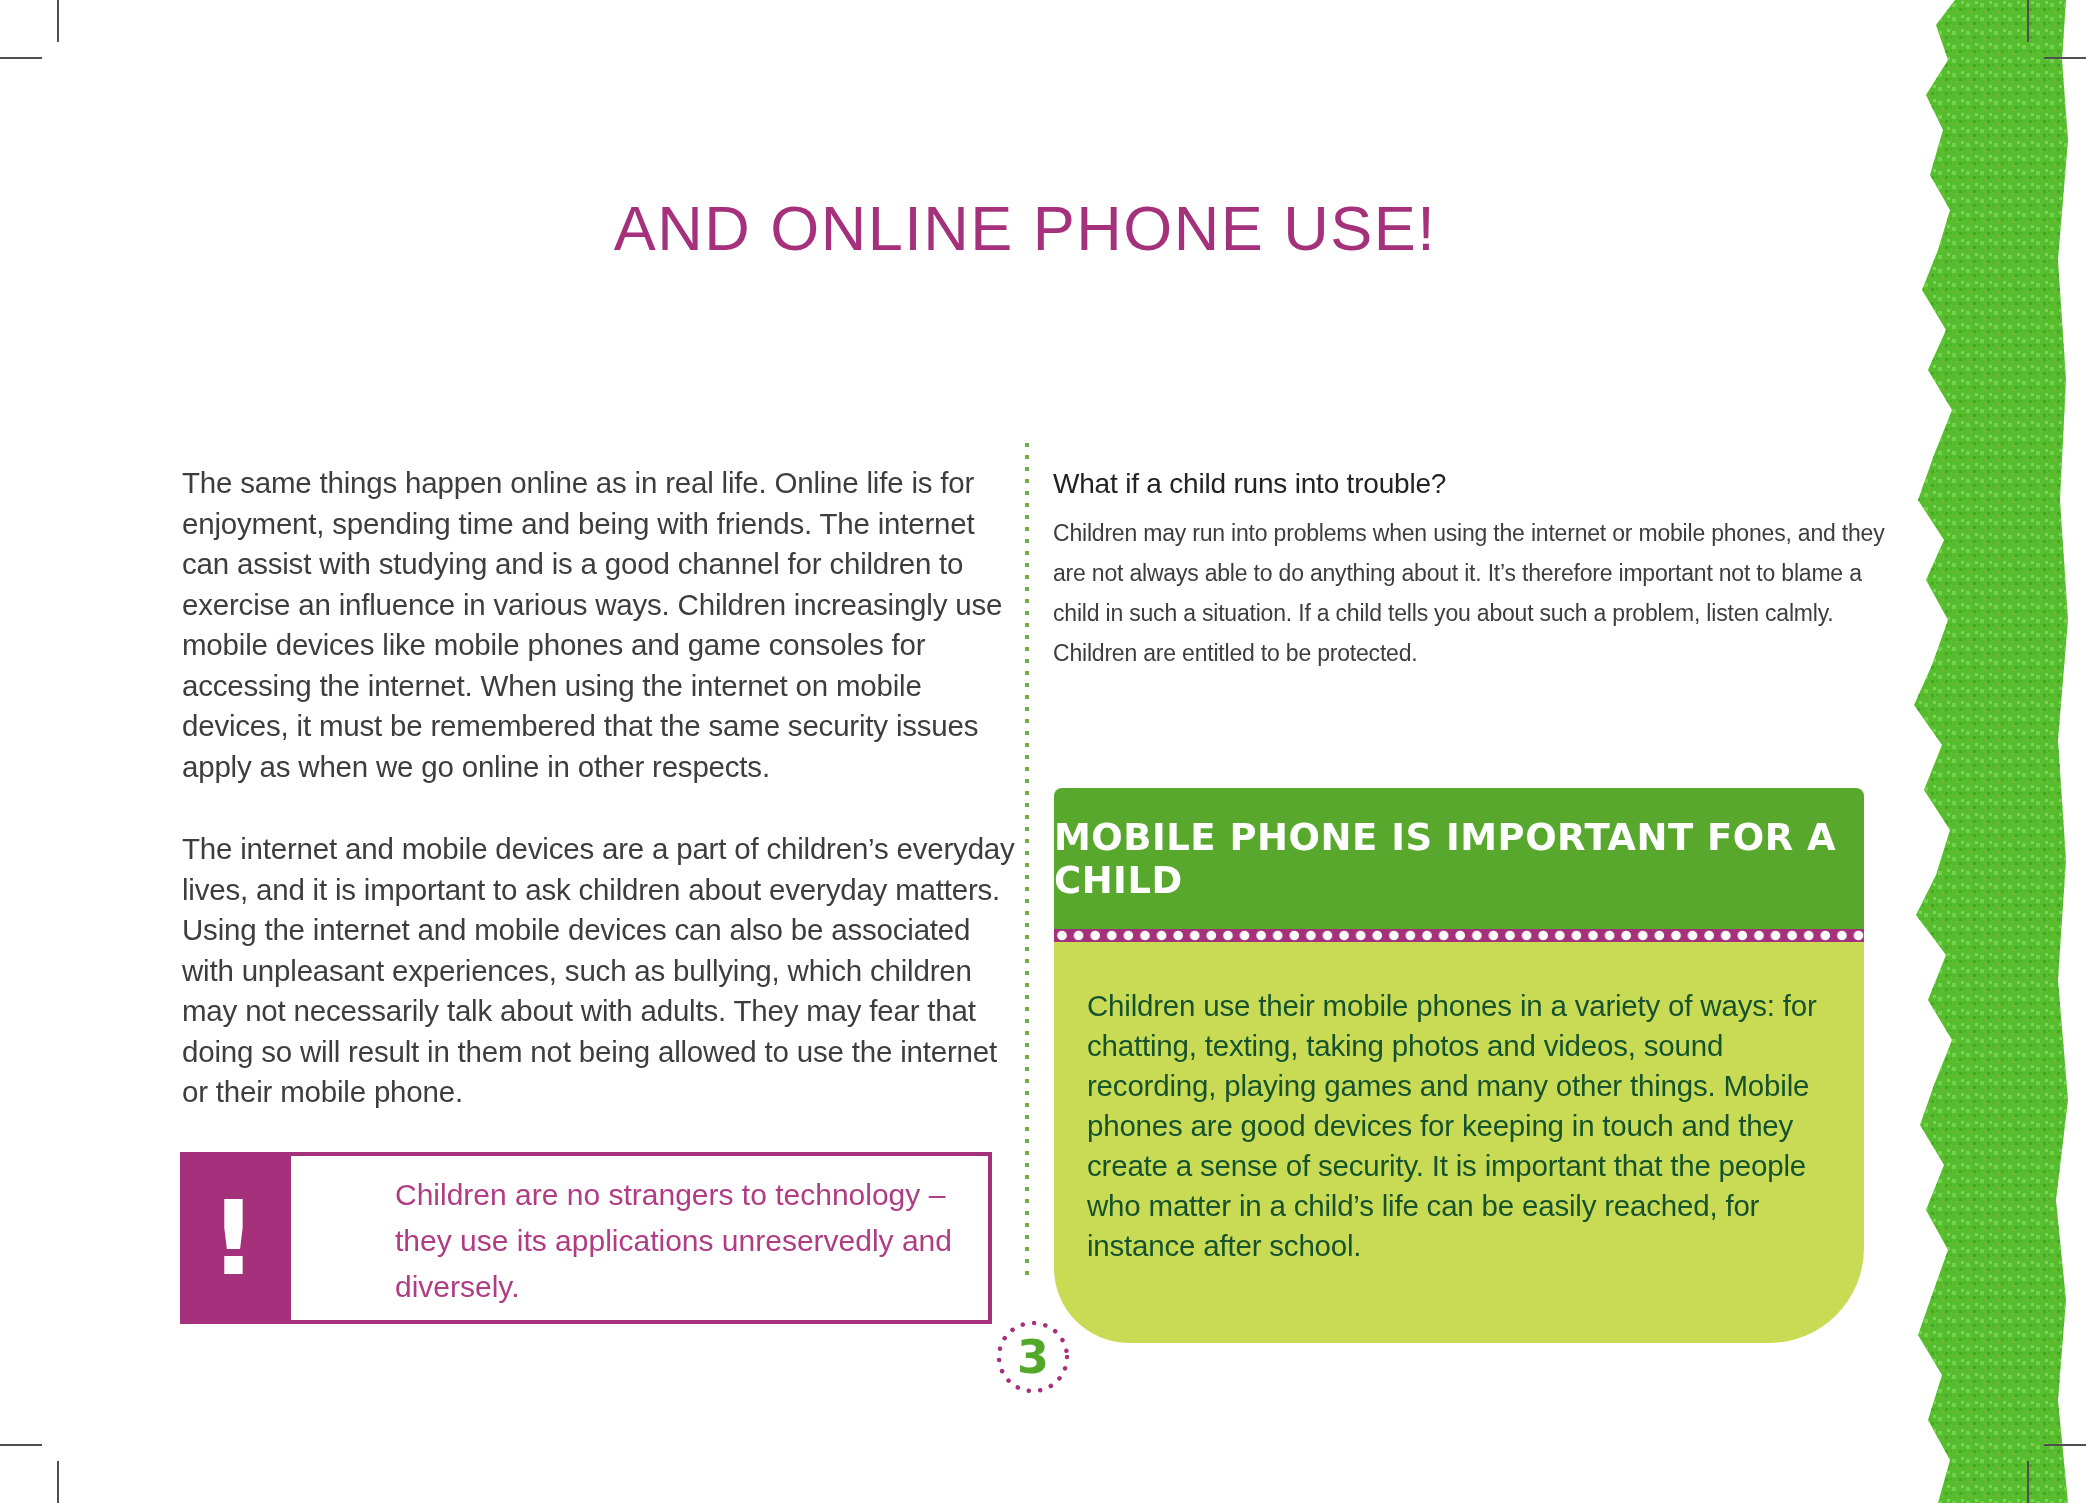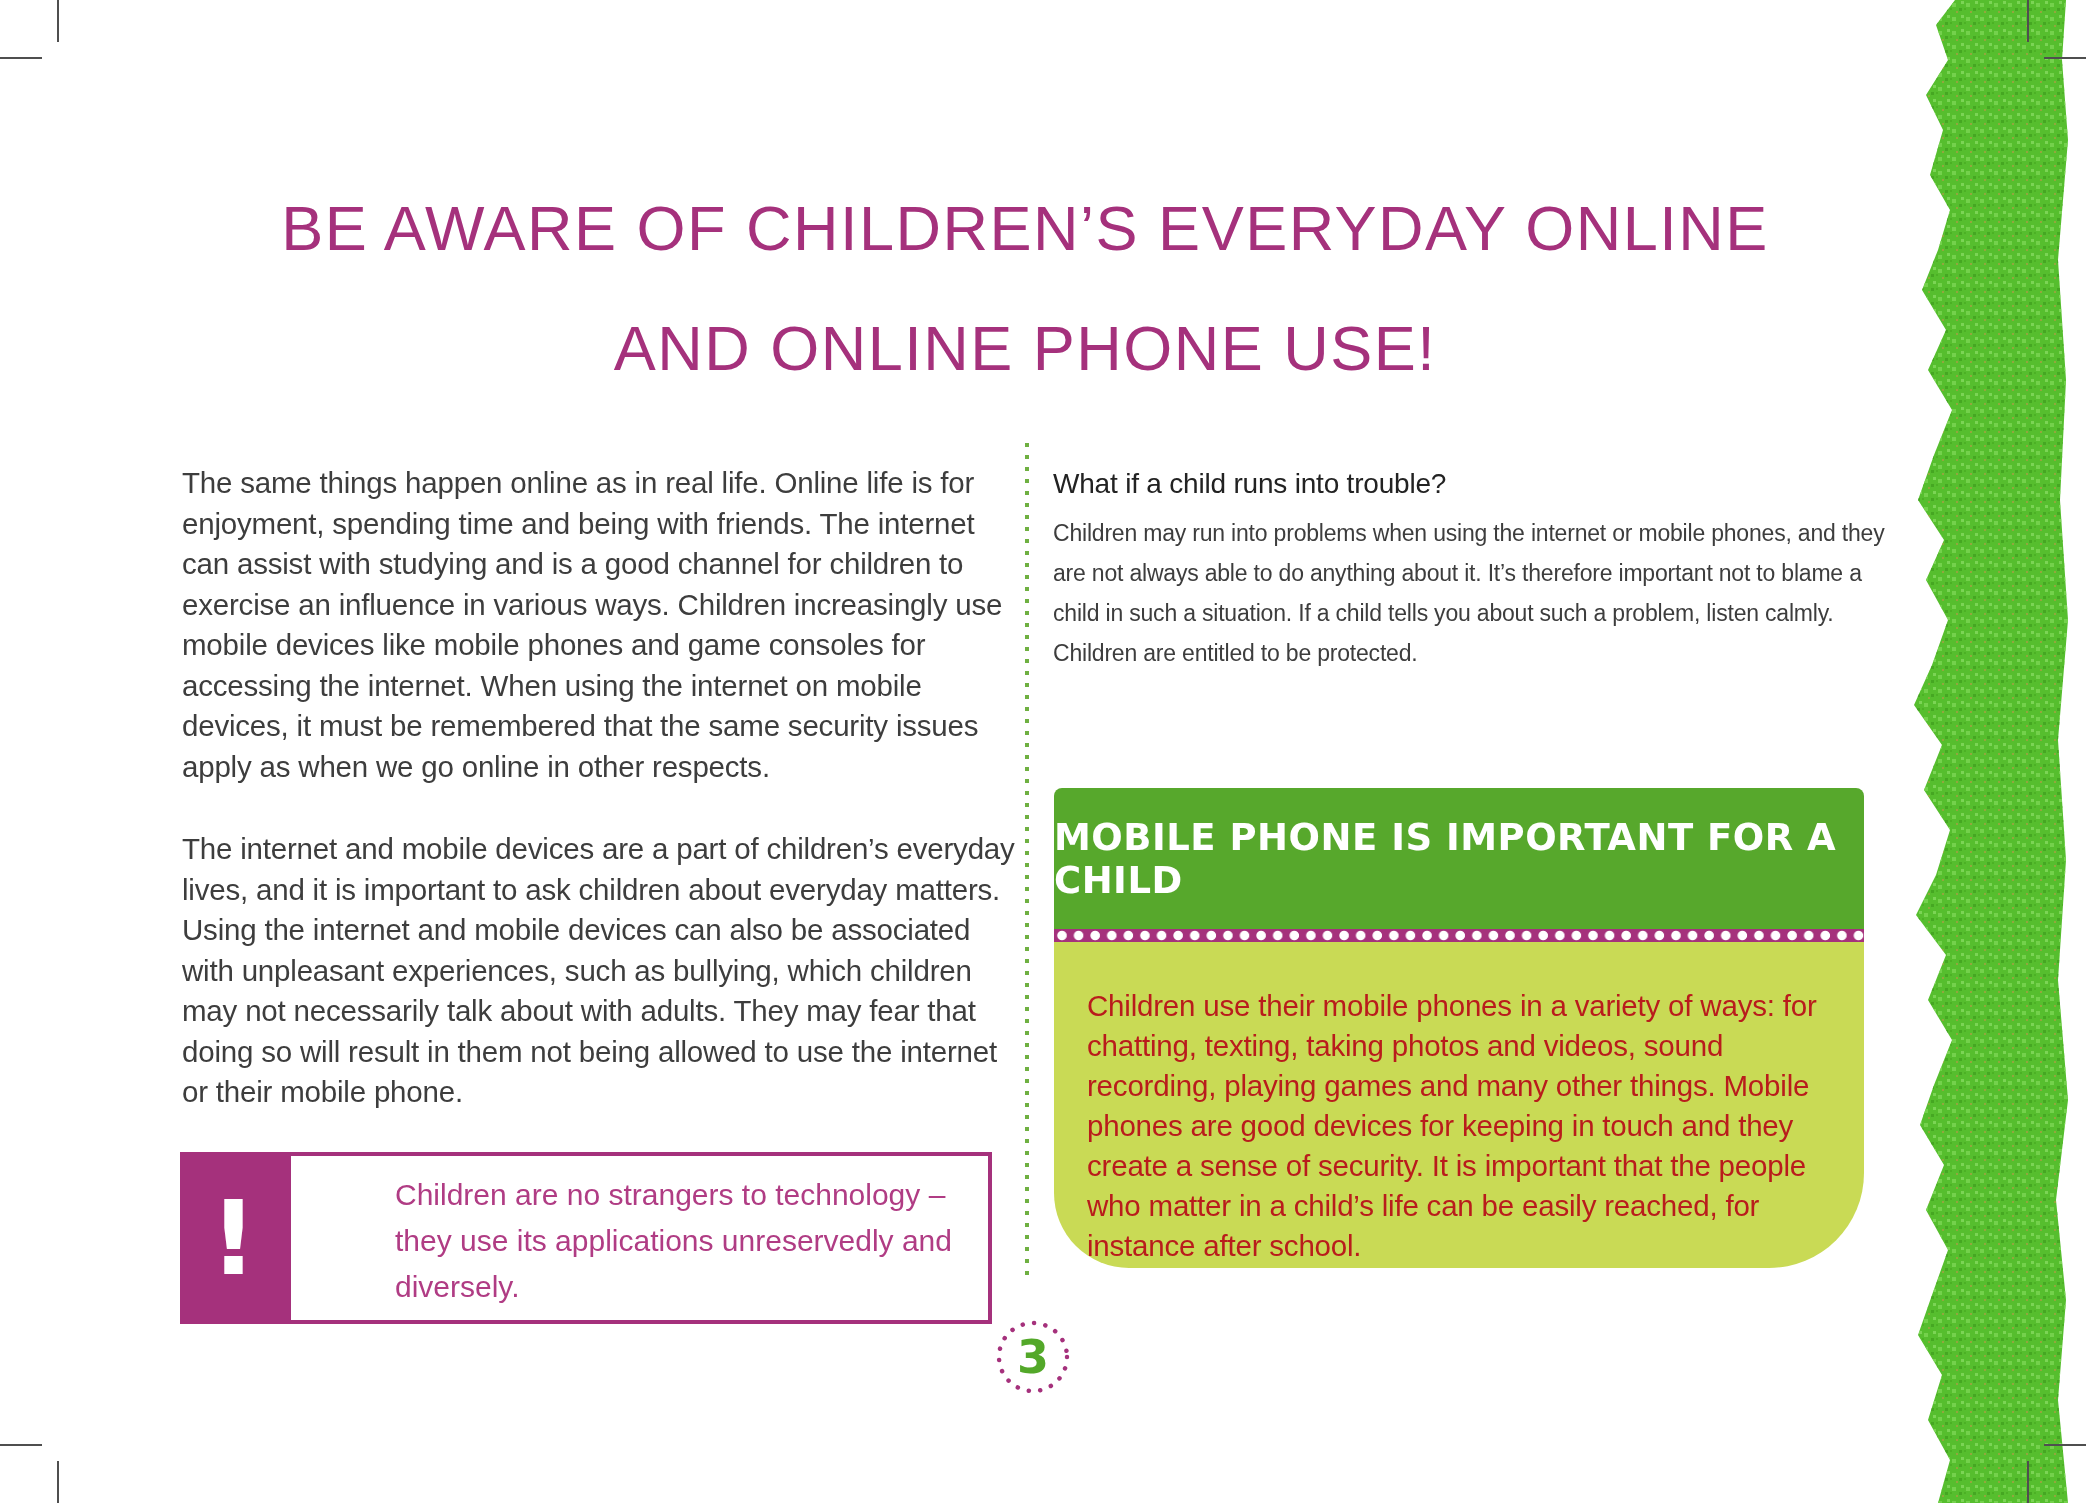--- a/index.html
+++ b/index.html
@@ -64,23 +64,23 @@
     display:flex;align-items:center;justify-content:center;
     color:#ffffff;font-weight:bold;font-size:37px;letter-spacing:0.5px;
     font-family:"DejaVu Sans",sans-serif;
   }
   .gb-divider{
     height:13px;background-color:var(--magenta);
     background-image:radial-gradient(circle at 8px 6.5px,#ffffff 4.3px,rgba(255,255,255,0) 5.2px);
     background-size:16.6px 13px;
   }
   .gb-body{
-    height:326px;background:var(--lime);border-radius:0 0 95px 75px;
+    height:401px;background:var(--lime);border-radius:0 0 95px 75px;
     padding:44px 36px 8px 33px;box-sizing:border-box;
-    font-size:29.5px;line-height:40px;color:#b91c1c;letter-spacing:-0.2px;
+    font-size:29.5px;line-height:40px;color:#14532d;letter-spacing:-0.2px;
   }
   
   .page-badge{position:absolute;left:995px;top:1319px;width:76px;height:76px;}
   .page-badge svg{position:absolute;left:0;top:0;}
   .page-badge .num{
     position:absolute;left:0;top:0;width:76px;height:76px;
     display:flex;align-items:center;justify-content:center;
     color:var(--page_green);font-weight:bold;font-size:46px;
     font-family:"DejaVu Sans",sans-serif;
   }
@@ -109,21 +109,20 @@
         <rect x="6" y="11" width="2" height="2" fill="#df8a50" opacity="0.45"></rect>
         <rect x="11" y="1" width="3" height="3" fill="#8fe06a" opacity="0.65"></rect>
         <rect x="0" y="8" width="2" height="2" fill="#46a81f" opacity="0.6"></rect>
       </pattern>
     </defs>
     <polygon points="47,0 28,25 40,60 18,95 35,130 22,175 42,210 30,250 14,290 38,330 20,370 44,410 26,455 10,500 36,540 18,580 40,620 24,665 6,705 34,745 16,790 42,830 28,875 8,915 38,955 20,1000 44,1040 26,1085 12,1125 36,1165 18,1210 40,1250 24,1295 10,1335 34,1375 20,1420 42,1460 30,1503 160,1503 150,1400 158,1300 148,1200 160,1100 150,980 158,860 150,740 160,620 152,500 158,380 150,260 160,140 154,60 158,0" fill="var(--texture_green)"></polygon>
     <polygon points="47,0 28,25 40,60 18,95 35,130 22,175 42,210 30,250 14,290 38,330 20,370 44,410 26,455 10,500 36,540 18,580 40,620 24,665 6,705 34,745 16,790 42,830 28,875 8,915 38,955 20,1000 44,1040 26,1085 12,1125 36,1165 18,1210 40,1250 24,1295 10,1335 34,1375 20,1420 42,1460 30,1503 160,1503 150,1400 158,1300 148,1200 160,1100 150,980 158,860 150,740 160,620 152,500 158,380 150,260 160,140 154,60 158,0" fill="url(#speck)"></polygon>
   </svg>
 
   <div class="title">
-    <div>BE AWARE OF CHILDREN’S EVERYDAY ONLINE</div>
     <div>AND ONLINE PHONE USE!</div>
   </div>
 
   <div class="col-left">
     <p>The same things happen online as in real life. Online life is for enjoyment, spending time and being with friends. The internet can assist with studying and is a good channel for children to exercise an influence in various ways. Children increasingly use mobile devices like mobile phones and game consoles for accessing the internet. When using the internet on mobile devices, it must be remembered that the same security issues apply as when we go online in other respects.</p>
     <p>The internet and mobile devices are a part of children’s everyday lives, and it is important to ask children about everyday matters. Using the internet and mobile devices can also be associated with unpleasant experiences, such as bullying, which children may not necessarily talk about with adults. They may fear that doing so will result in them not being allowed to use the internet or their mobile phone.</p>
   </div>
 
   <div class="callout">
     <div class="callout-mark">!</div>

